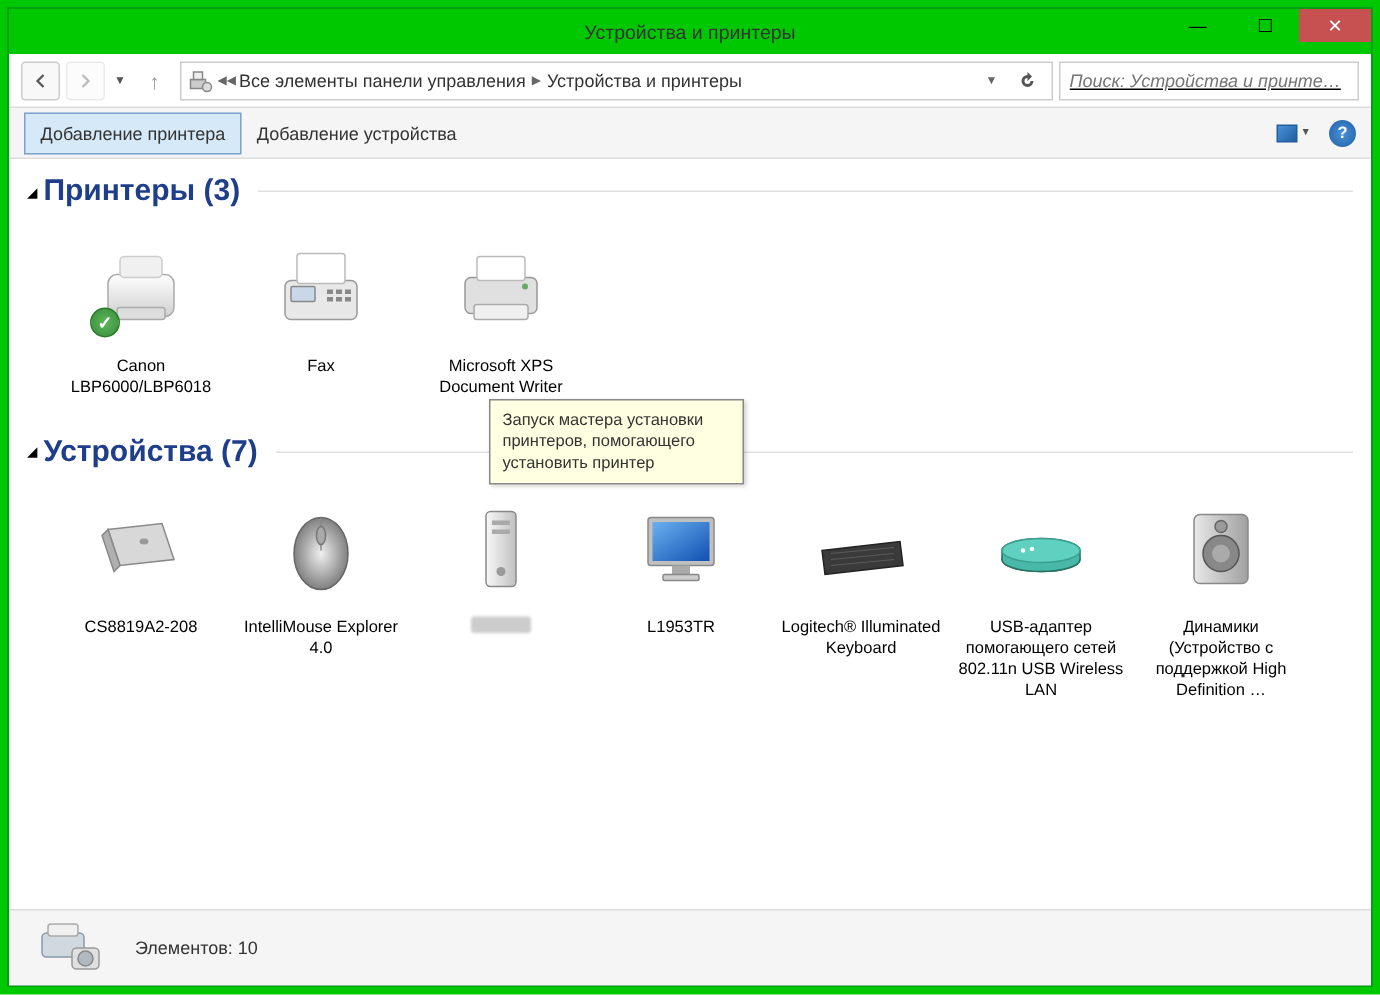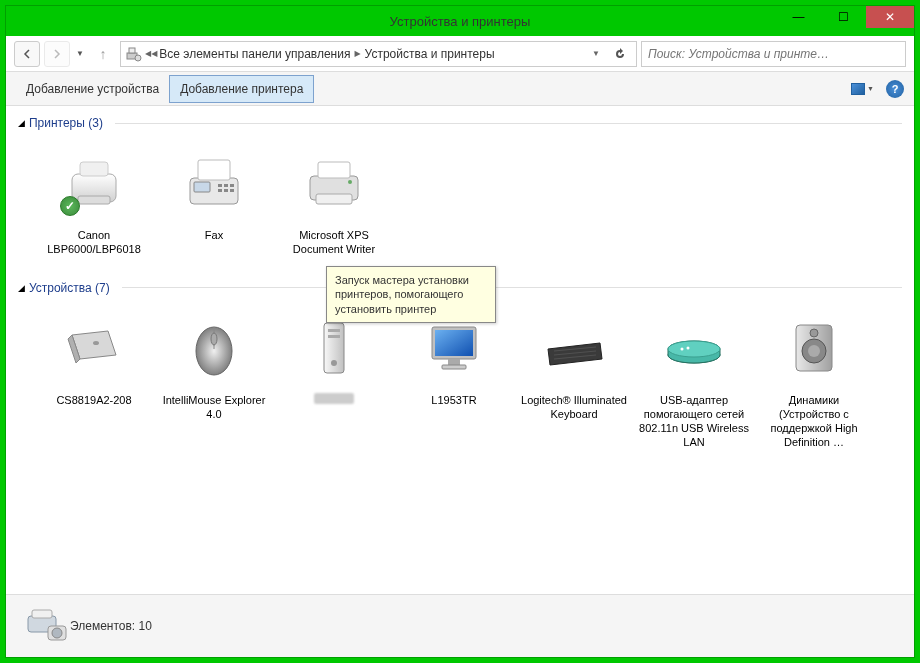--- a/index.html
+++ b/index.html
@@ -17,48 +17,48 @@
 .nav-btn { width: 26px; height: 26px; border: 1px solid #ccc; border-radius: 3px; display: flex; align-items: center; justify-content: center; background: #f8f8f8; cursor: pointer; font-size: 12px; color: #555; }
 .nav-btn.disabled { opacity: 0.4; }
 .dropdown-arrow { width: 12px; display: flex; align-items: center; justify-content: center; color: #555; font-size: 8px; cursor: pointer; }
 .up-btn { width: 26px; height: 26px; display: flex; align-items: center; justify-content: center; color: #999; font-size: 14px; cursor: pointer; }
 .breadcrumb-box { flex: 1; height: 26px; border: 1px solid #ccc; display: flex; align-items: center; padding: 0 4px; font-size: 12px; gap: 2px; overflow: hidden; }
 .bc-icon { width: 18px; height: 18px; display: flex; align-items: center; justify-content: center; font-size: 14px; }
 .bc-dbl { font-size: 8px; color: #666; }
 .bc-item { color: #333; white-space: nowrap; cursor: pointer; }
 .bc-sep { font-size: 8px; color: #666; padding: 0 2px; }
 .refresh-btn { width: 24px; height: 24px; display: flex; align-items: center; justify-content: center; cursor: pointer; color: #555; margin-left: 4px; }
-.search-box { width: 265px; height: 26px; border: 1px solid #ccc; padding: 0 6px; display: flex; align-items: center; }
+.search-box { width: 200px; height: 26px; border: 1px solid #ccc; padding: 0 6px; display: flex; align-items: center; text-decoration: underline; }
 .search-box input { border: none; outline: none; width: 100%; font-size: 12px; color: #999; font-style: italic; }
 
 .toolbar { background: #f5f5f5; border-bottom: 1px solid #ddd; height: 34px; display: flex; align-items: center; padding: 0 10px; }
 .tool-btn { padding: 6px 10px; font-size: 12px; color: #333; cursor: pointer; }
 .tool-btn.active { background: #d6e9f8; border: 1px solid #7da2ce; }
 .toolbar-right { margin-left: auto; display: flex; align-items: center; gap: 12px; }
 .view-icon { display: flex; align-items: center; gap: 2px; cursor: pointer; }
 .view-sq { width: 14px; height: 12px; background: linear-gradient(135deg, #4a90d9, #2060a0); border: 1px solid #2060a0; }
 .view-arr { font-size: 7px; color: #555; }
 .help-icon { width: 18px; height: 18px; border-radius: 50%; background: radial-gradient(#4a90d9, #2060a0); color: #fff; display: flex; align-items: center; justify-content: center; font-size: 11px; font-weight: bold; cursor: pointer; }
 
 .content { flex: 1; background: #fff; overflow-y: auto; padding: 4px 12px; position: relative; }
 .group-header { display: flex; align-items: center; gap: 4px; padding: 6px 0; cursor: pointer; }
 .group-arrow { font-size: 9px; color: #000; }
-.group-name { font-size: 12px; color: #1e3e8c; }
+.group-name { font-size: 20px; color: #1e3e8c; font-weight: bold; }
 .group-line { flex: 1; height: 1px; background: #e0e0e0; margin-left: 8px; }
 
 .items { display: flex; flex-wrap: wrap; gap: 0; padding: 4px 0 12px 16px; }
 .item { width: 120px; display: flex; flex-direction: column; align-items: center; padding: 6px 4px; cursor: pointer; position: relative; }
 .item-icon { width: 72px; height: 72px; display: flex; align-items: center; justify-content: center; position: relative; }
 .item-label { font-size: 11px; color: #000; text-align: center; margin-top: 10px; line-height: 1.3; max-width: 112px; word-wrap: break-word; }
 
 .check-badge { position: absolute; bottom: 2px; left: 2px; width: 20px; height: 20px; border-radius: 50%; background: radial-gradient(#5cb85c, #3a8a3a); border: 1px solid #2a7a2a; display: flex; align-items: center; justify-content: center; color: #fff; font-size: 12px; font-weight: bold; }
 
 .tooltip { position: absolute; top: 128px; left: 320px; background: #ffffe1; border: 1px solid #888; padding: 6px 8px; font-size: 11px; color: #333; max-width: 170px; line-height: 1.3; z-index: 100; box-shadow: 1px 1px 3px rgba(0,0,0,0.2); margin-top: 32px; }
 
-.statusbar { background: #f5f5f5; border-top: 1px solid #ddd; height: 63px; display: flex; align-items: center; padding: 0 16px; gap: 0; }
+.statusbar { background: #f5f5f5; border-top: 1px solid #ddd; height: 51px; display: flex; align-items: center; padding: 0 16px; gap: 20px; }
 .status-icon { width: 48px; height: 36px; display: flex; align-items: center; justify-content: center; }
 .status-text { font-size: 12px; color: #333; }
 .label-blur { display:inline-block; width:40px; height:11px; background:#ccc; filter:blur(1px); border-radius:2px; }
 </style>
 </head>
 <body>
 
 <div class="window">
 
   <div class="titlebar">
@@ -102,22 +102,22 @@
             <path d="M11 7 A4 4 0 1 1 7 3 L7 1 L10 4 L7 7 L7 5 A2 2 0 1 0 9 7 Z" fill="#555"></path>
           </svg>
       </div>
     </div>
     <div class="search-box">
       <input type="text" placeholder="Поиск: Устройства и принте…" style="">
     </div>
   </div>
 
   <div class="toolbar">
+    <div class="tool-btn active">Добавление принтера</div>
     <div class="tool-btn">Добавление устройства</div>
-    <div class="tool-btn active">Добавление принтера</div>
     <div class="toolbar-right">
       <div class="view-icon">
         <div class="view-sq"></div>
         <span class="view-arr">▼</span>
       </div>
       <div class="help-icon">?</div>
     </div>
   </div>
 
   <div class="content">

